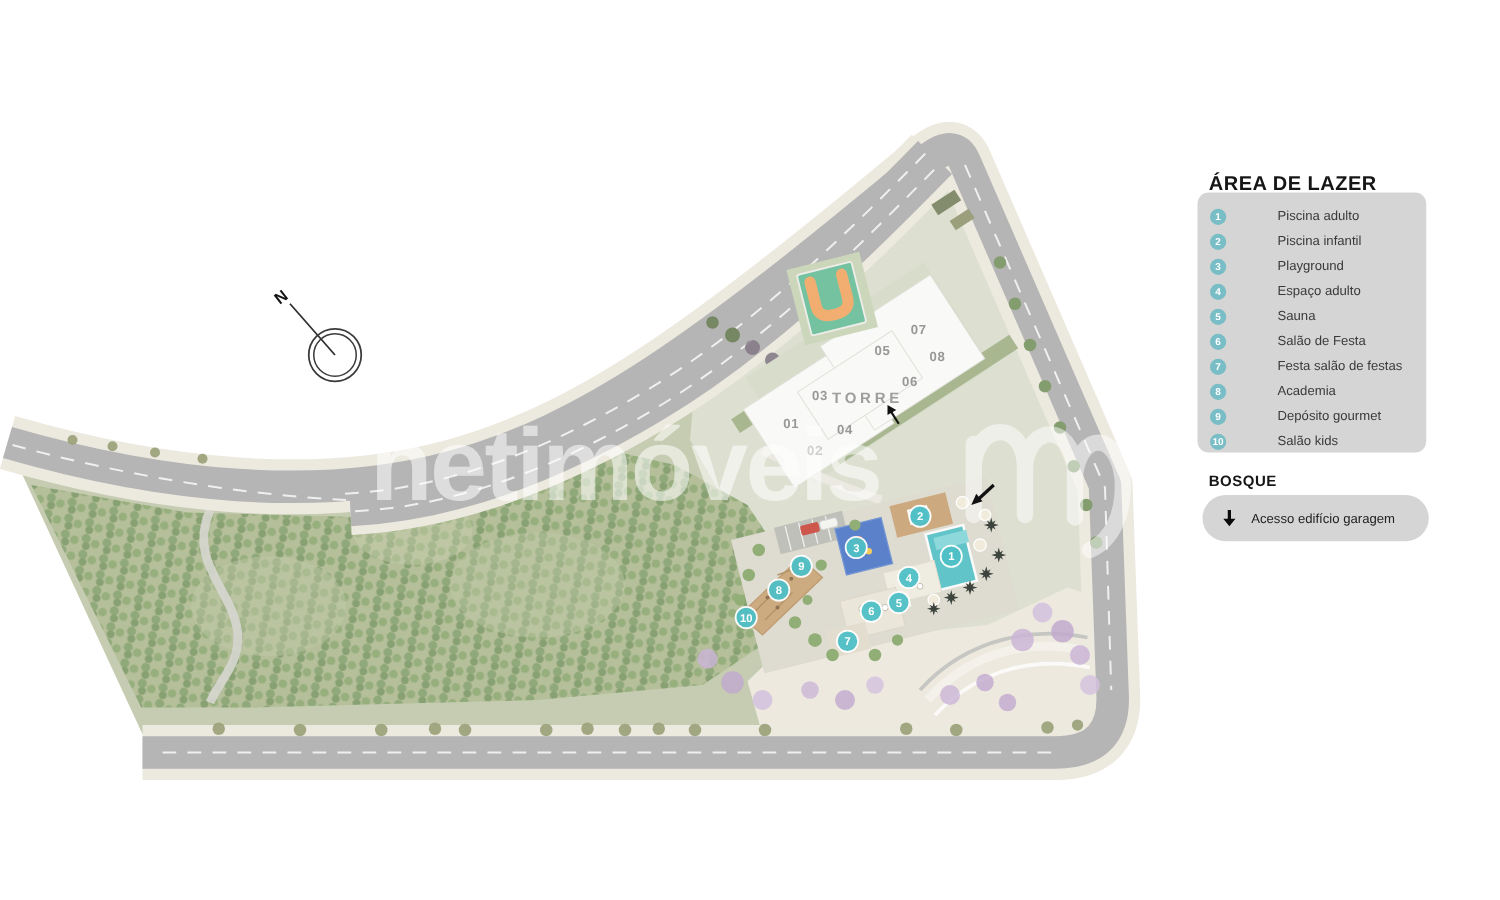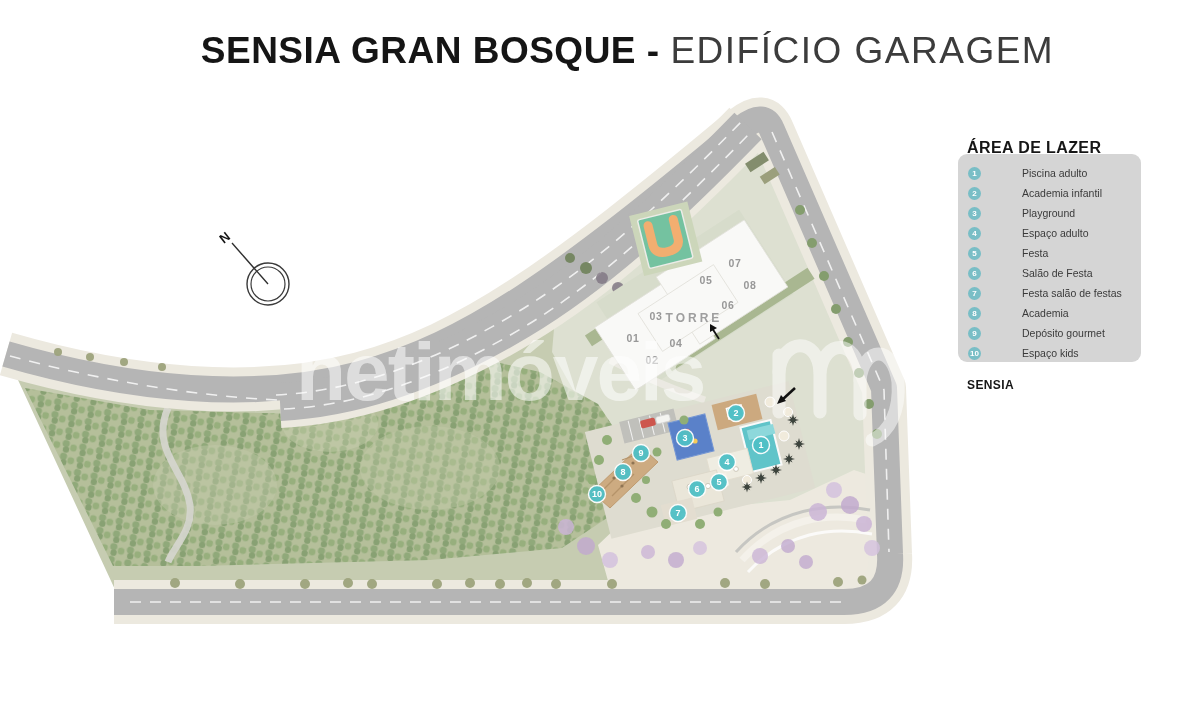--- a/index.html
+++ b/index.html
@@ -45,23 +45,20 @@
     border-radius:18.5px;display:flex;align-items:center;padding-left:15px;box-sizing:border-box;
   }
   .acessos-label{font-size:10.5px;color:#222;margin-left:11px;}
   .down-arrow{width:13px;height:17px;flex:0 0 13px;}
 </style>
 </head>
 <body>
 
 <div class="stage">
 
-  <div class="title">
-    <span class="bold">SENSIA GRAN BOSQUE - </span><span class="light">EDIFÍCIO GARAGEM</span>
-  </div>
 
   <div class="map-wrap">
   <svg width="1200" height="720" viewBox="0 0 1200 720" xmlns="http://www.w3.org/2000/svg">
     <defs>
       <pattern id="treeRows" width="17" height="13" patternUnits="userSpaceOnUse" patternTransform="rotate(12)">
         <rect width="17" height="13" fill="#a8b489"></rect>
         <circle cx="4" cy="4" r="3.6" fill="#7d9a63"></circle>
         <circle cx="5" cy="10" r="3.2" fill="#74915b"></circle>
         <circle cx="12" cy="7" r="3.4" fill="#85a267"></circle>
       </pattern>
@@ -351,51 +348,57 @@
   </div>
 
   <div class="legend-header">ÁREA DE LAZER</div>
   <div class="legend-panel">
     <div class="legend-row">
         <span class="legend-dot">1</span>
         <span class="legend-label">Piscina adulto</span>
       </div>
     <div class="legend-row">
         <span class="legend-dot">2</span>
-        <span class="legend-label">Academia infantil</span>
+        <span class="legend-label">Piscina infantil</span>
       </div>
     <div class="legend-row">
         <span class="legend-dot">3</span>
         <span class="legend-label">Playground</span>
       </div>
     <div class="legend-row">
         <span class="legend-dot">4</span>
         <span class="legend-label">Espaço adulto</span>
       </div>
     <div class="legend-row">
         <span class="legend-dot">5</span>
-        <span class="legend-label">Festa</span>
+        <span class="legend-label">Sauna</span>
       </div>
     <div class="legend-row">
         <span class="legend-dot">6</span>
         <span class="legend-label">Salão de Festa</span>
       </div>
     <div class="legend-row">
         <span class="legend-dot">7</span>
         <span class="legend-label">Festa salão de festas</span>
       </div>
     <div class="legend-row">
         <span class="legend-dot">8</span>
         <span class="legend-label">Academia</span>
       </div>
     <div class="legend-row">
         <span class="legend-dot">9</span>
         <span class="legend-label">Depósito gourmet</span>
       </div>
     <div class="legend-row">
         <span class="legend-dot">10</span>
-        <span class="legend-label">Espaço kids</span>
+        <span class="legend-label">Salão kids</span>
       </div>
   </div>
 
-  <div class="acessos-header">SENSIA</div>
+  <div class="acessos-header">BOSQUE</div>
+  <div class="acessos-pill">
+    <svg class="down-arrow" viewBox="0 0 16 17">
+      <path d="M6.4 0.5 h3.2 v8.5 h4.4 L8 16.5 L2 9 h4.4 z" fill="#0b0b0b"></path>
+    </svg>
+    <span class="acessos-label">Acesso edifício garagem</span>
+  </div>
 
 </div>
 
 </body></html>

